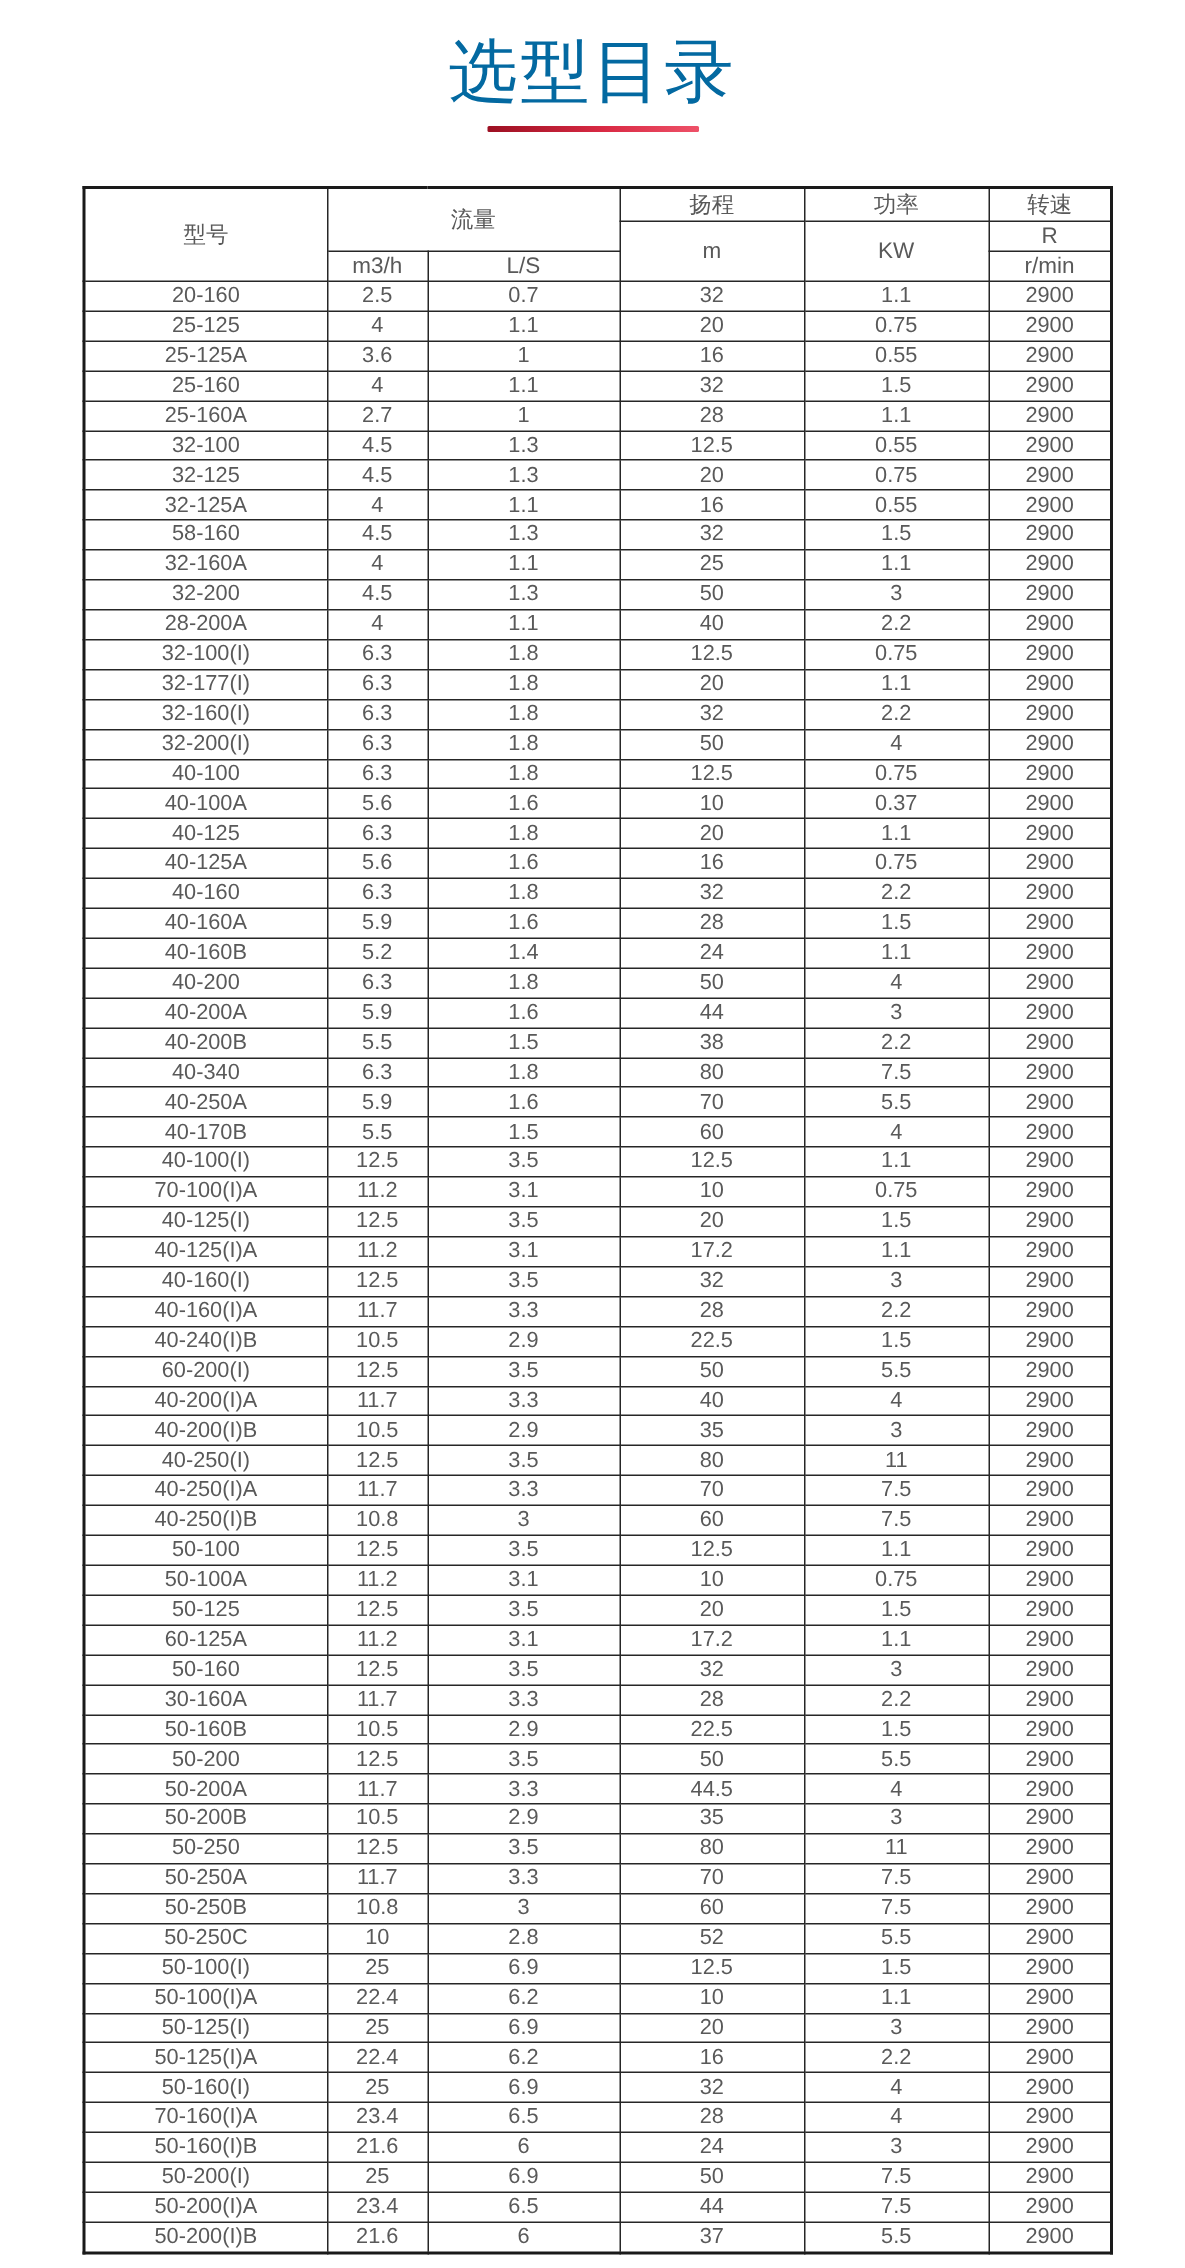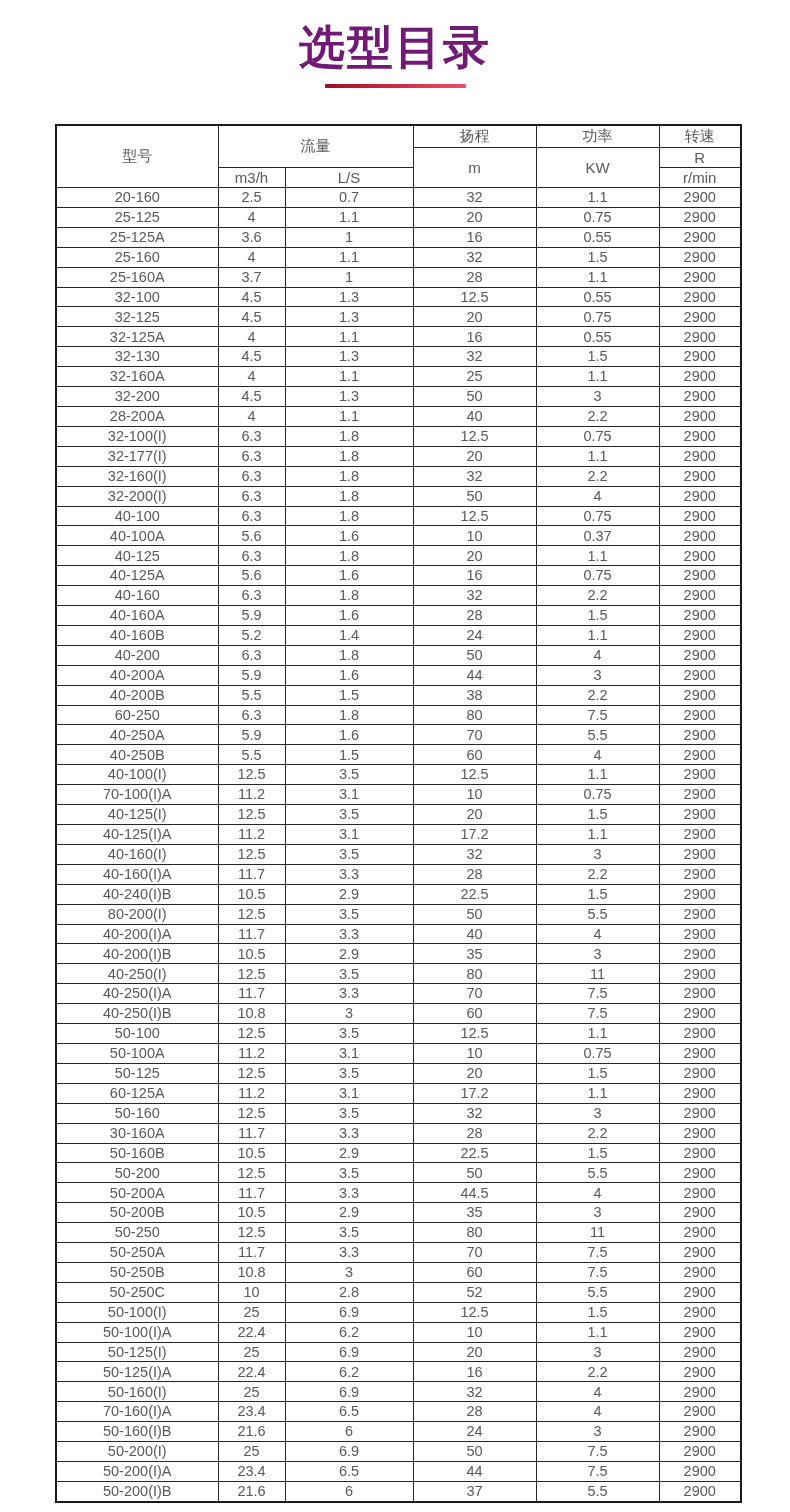--- a/index.html
+++ b/index.html
@@ -12,22 +12,22 @@
   .page {
     width: 790px;
     height: 1512px;
     background: #ffffff;
     overflow: hidden;
   }
   .page-title {
     margin: 24px 0 0 0;
     text-align: center;
     font-size: 46px;
-    font-weight: 700;
-    color: #701a75;
+    font-weight: 400;
+    color: #0369a1;
     letter-spacing: 2px;
     line-height: 1.0;
   }
   .title-underline {
     width: 141px;
     height: 4px;
     margin: 14px auto 0 auto;
     background: linear-gradient(90deg, #9c1022 0%, #d92a44 55%, #ee5168 100%);
     border-radius: 1px;
   }
@@ -132,21 +132,21 @@
         <tr>
           <td>25-160</td>
           <td>4</td>
           <td>1.1</td>
           <td>32</td>
           <td>1.5</td>
           <td>2900</td>
         </tr>
         <tr>
           <td>25-160A</td>
-          <td>3.7</td>
+          <td>2.7</td>
           <td>1</td>
           <td>28</td>
           <td>1.1</td>
           <td>2900</td>
         </tr>
         <tr>
           <td>32-100</td>
           <td>4.5</td>
           <td>1.3</td>
           <td>12.5</td>
@@ -163,21 +163,21 @@
         </tr>
         <tr>
           <td>32-125A</td>
           <td>4</td>
           <td>1.1</td>
           <td>16</td>
           <td>0.55</td>
           <td>2900</td>
         </tr>
         <tr>
-          <td>32-130</td>
+          <td>58-160</td>
           <td>4.5</td>
           <td>1.3</td>
           <td>32</td>
           <td>1.5</td>
           <td>2900</td>
         </tr>
         <tr>
           <td>32-160A</td>
           <td>4</td>
           <td>1.1</td>
@@ -307,37 +307,37 @@
         </tr>
         <tr>
           <td>40-200B</td>
           <td>5.5</td>
           <td>1.5</td>
           <td>38</td>
           <td>2.2</td>
           <td>2900</td>
         </tr>
         <tr>
-          <td>60-250</td>
+          <td>40-340</td>
           <td>6.3</td>
           <td>1.8</td>
           <td>80</td>
           <td>7.5</td>
           <td>2900</td>
         </tr>
         <tr>
           <td>40-250A</td>
           <td>5.9</td>
           <td>1.6</td>
           <td>70</td>
           <td>5.5</td>
           <td>2900</td>
         </tr>
         <tr>
-          <td>40-250B</td>
+          <td>40-170B</td>
           <td>5.5</td>
           <td>1.5</td>
           <td>60</td>
           <td>4</td>
           <td>2900</td>
         </tr>
         <tr>
           <td>40-100(I)</td>
           <td>12.5</td>
           <td>3.5</td>
@@ -387,21 +387,21 @@
         </tr>
         <tr>
           <td>40-240(I)B</td>
           <td>10.5</td>
           <td>2.9</td>
           <td>22.5</td>
           <td>1.5</td>
           <td>2900</td>
         </tr>
         <tr>
-          <td>80-200(I)</td>
+          <td>60-200(I)</td>
           <td>12.5</td>
           <td>3.5</td>
           <td>50</td>
           <td>5.5</td>
           <td>2900</td>
         </tr>
         <tr>
           <td>40-200(I)A</td>
           <td>11.7</td>
           <td>3.3</td>

